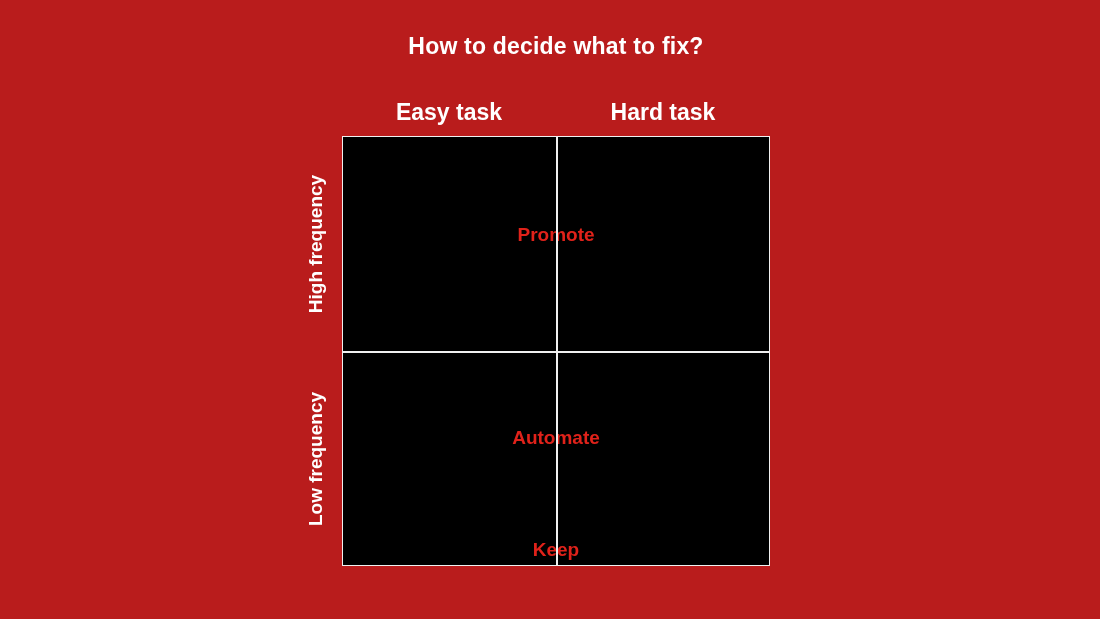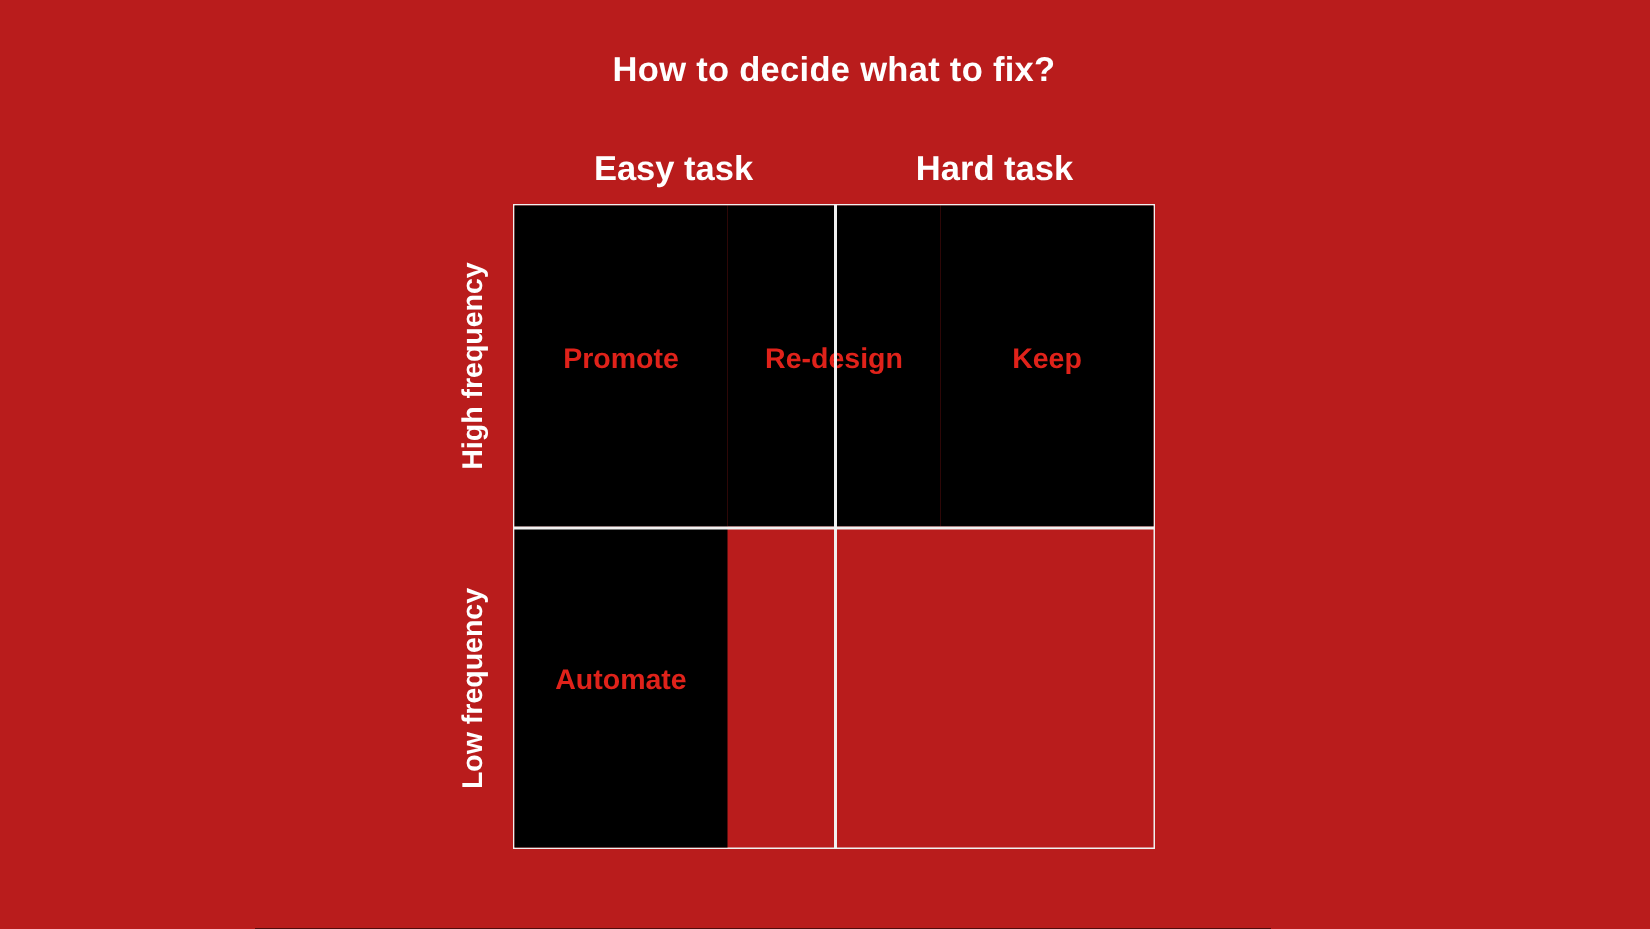--- a/index.html
+++ b/index.html
@@ -63,21 +63,21 @@
   }
   .matrix {
     position: absolute;
     left: 342px;
     top: 136px;
     width: 428px;
     height: 430px;
     border: 1.5px solid #f0f0f0;
     box-sizing: border-box;
     display: grid;
-    grid-template-columns: 1fr 1fr 1fr;
+    grid-template-columns: 1fr;
     grid-template-rows: 1fr 1fr;
   }
   .divider-v {
     position: absolute;
     left: 556px;
     top: 136px;
     width: 1.5px;
     height: 430px;
     background: #f0f0f0;
   }
@@ -121,26 +121,23 @@
 
   <div class="row-label-wrap low">
     <span class="row-label">Low frequency</span>
   </div>
 
   <div class="matrix">
     <div class="quadrant">
       <span class="quadrant-label">Promote</span>
     </div>
     <div class="quadrant">
-      <span class="quadrant-label">Re-design</span>
+      <span class="quadrant-label">Automate</span>
     </div>
     <div class="quadrant">
       <span class="quadrant-label">Keep</span>
-    </div>
-    <div class="quadrant">
-      <span class="quadrant-label">Automate</span>
     </div>
   </div>
 
   <div class="divider-v"></div>
   <div class="divider-h"></div>
 
 </div>
 
 </body></html>

